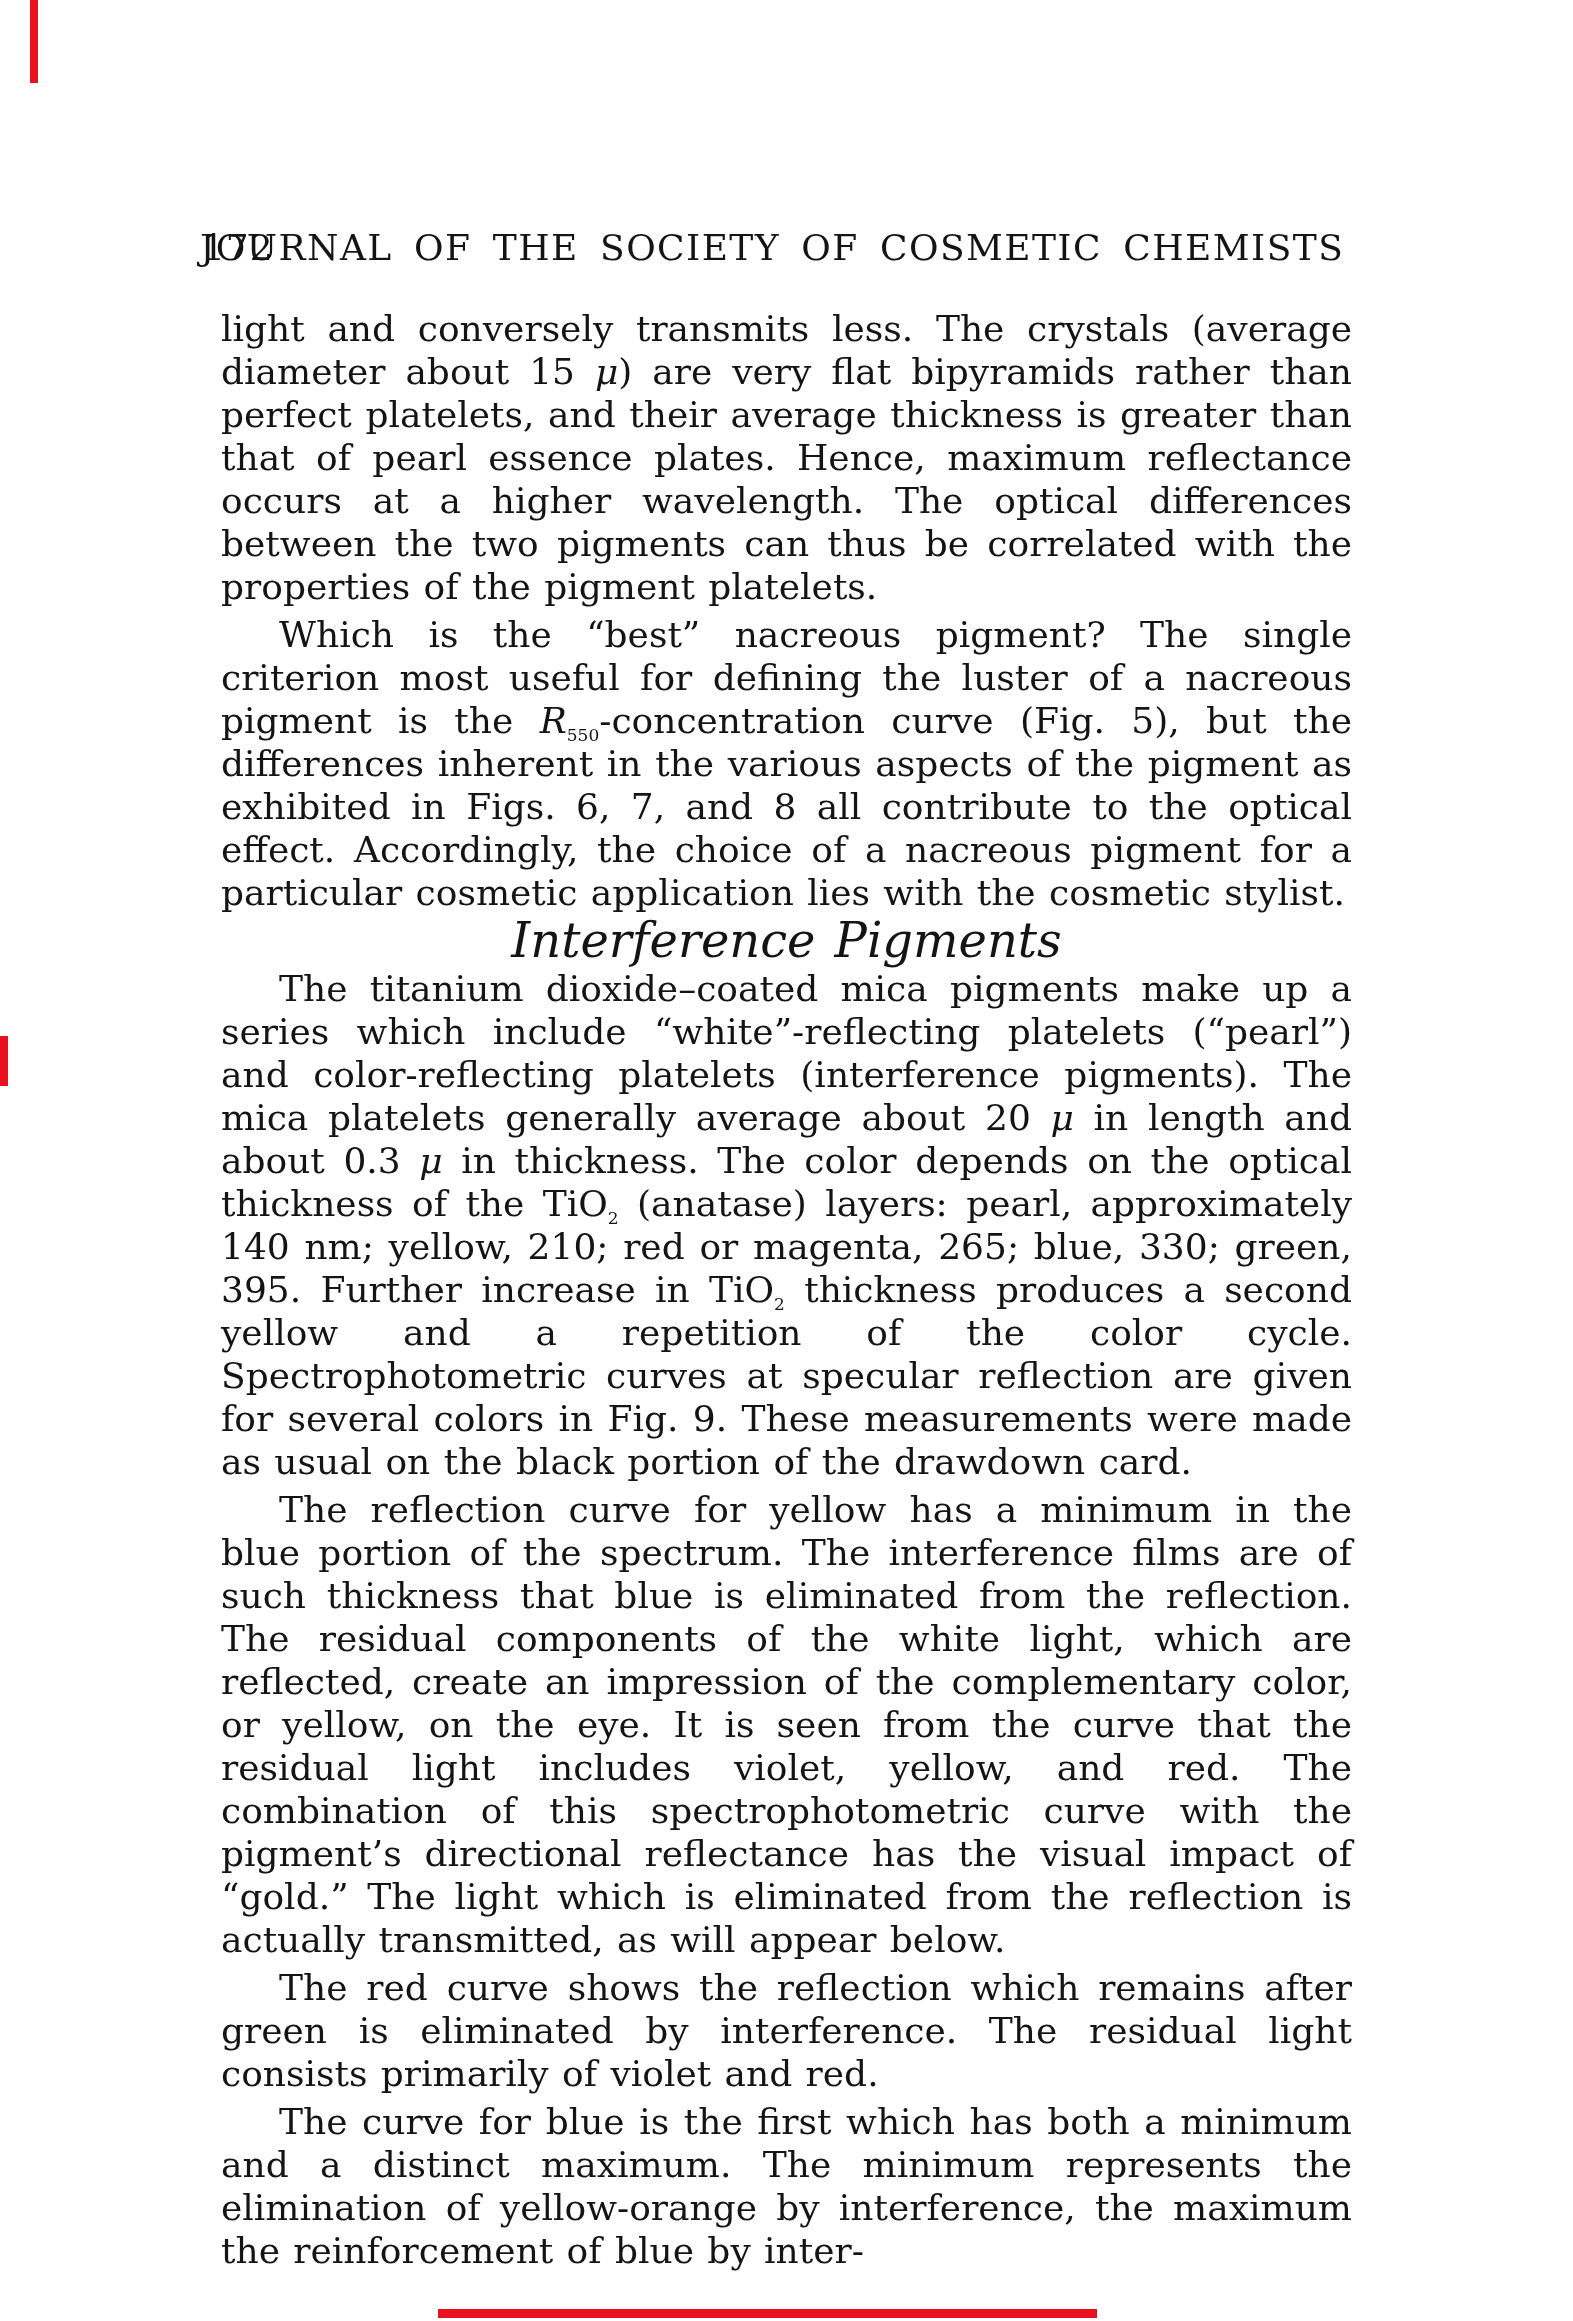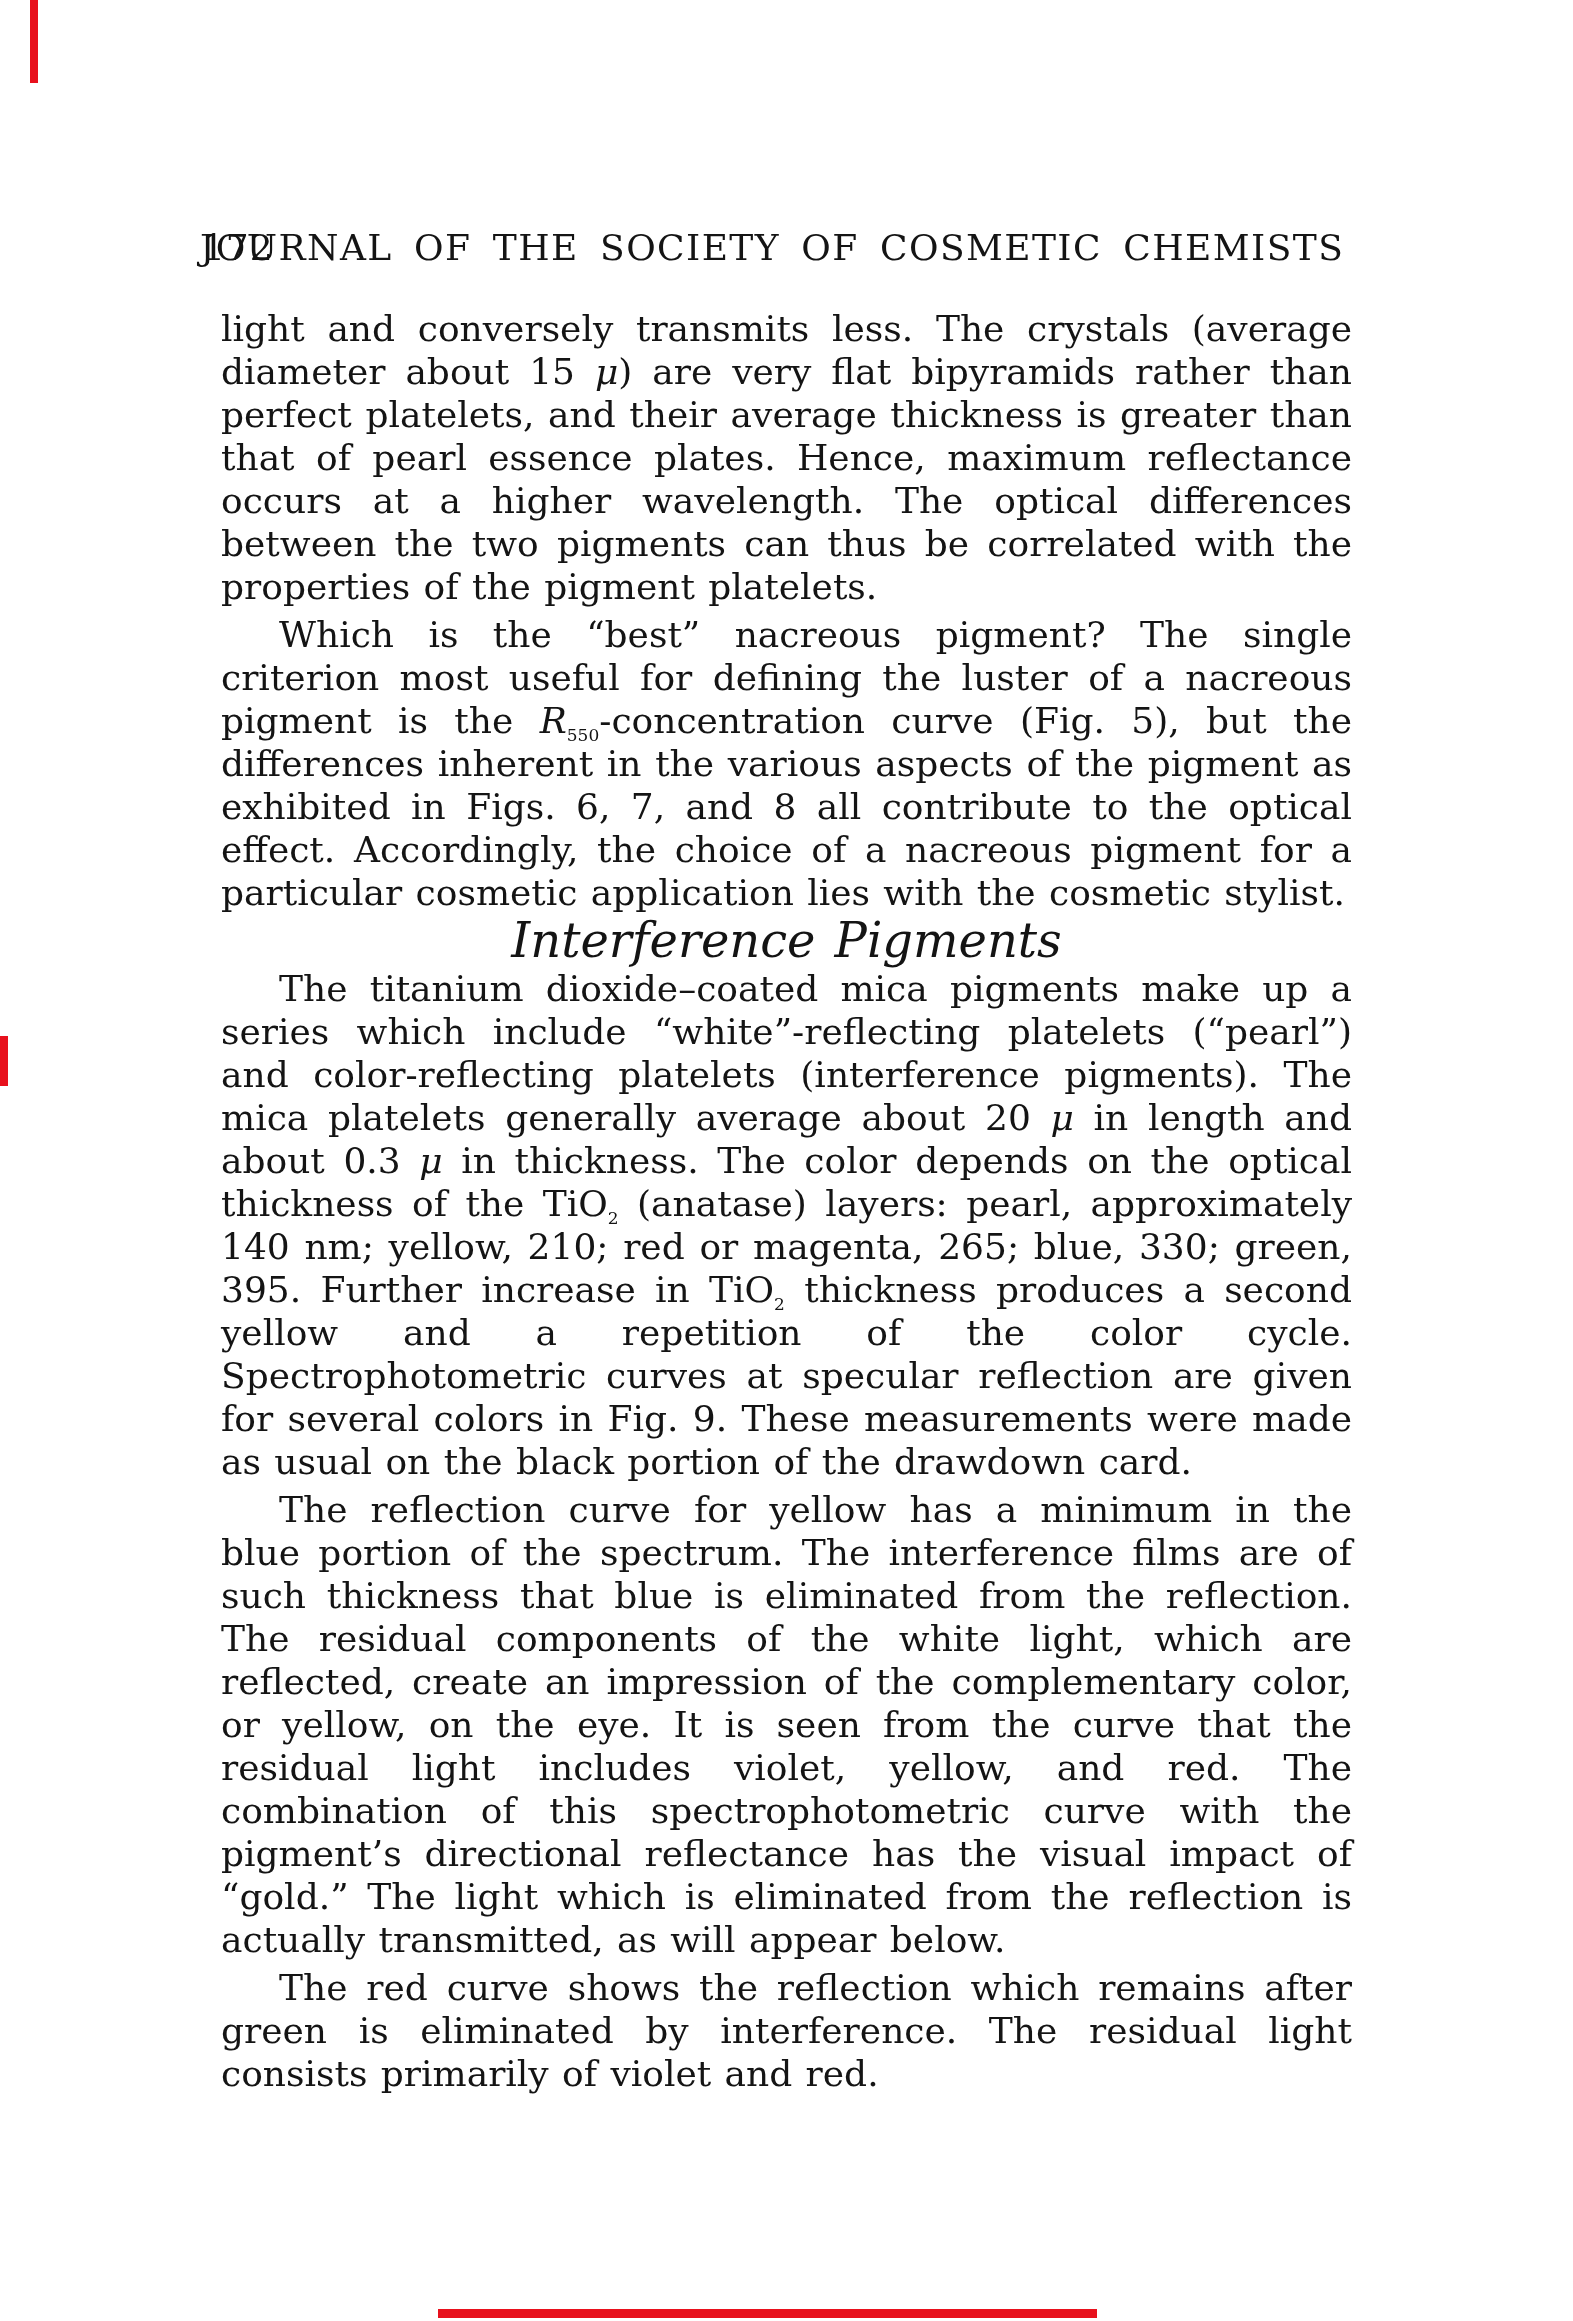--- a/index.html
+++ b/index.html
@@ -110,16 +110,17 @@
     <span class="journal-title">JOURNAL OF THE SOCIETY OF COSMETIC CHEMISTS</span>
   </div>
 
   <div class="article-body">
     <p>light and conversely transmits less.  The crystals (average diameter about 15 <i>μ</i>) are very flat bipyramids rather than perfect platelets, and their average thickness is greater than that of pearl essence plates.  Hence, maximum reflectance occurs at a higher wavelength.  The optical differences between the two pigments can thus be correlated with the properties of the pigment platelets.</p>
     <p class="indent">Which is the “best” nacreous pigment?  The single criterion most useful for defining the luster of a nacreous pigment is the <i>R</i><sub>550</sub>-concentration curve (Fig. 5), but the differences inherent in the various aspects of the pigment as exhibited in Figs. 6, 7, and 8 all contribute to the optical effect.  Accordingly, the choice of a nacreous pigment for a particular cosmetic application lies with the cosmetic stylist.</p>
     <p class="section-heading">Interference Pigments</p>
     <p class="indent">The titanium dioxide–coated mica pigments make up a series which include “white”-reflecting platelets (“pearl”) and color-reflecting platelets (interference pigments).  The mica platelets generally average about 20 <i>μ</i> in length and about 0.3 <i>μ</i> in thickness.  The color depends on the optical thickness of the TiO<sub>2</sub> (anatase) layers:  pearl, approximately 140 nm; yellow, 210; red or magenta, 265; blue, 330; green, 395.  Further increase in TiO<sub>2</sub> thickness produces a second yellow and a repetition of the color cycle.  Spectrophotometric curves at specular reflection are given for several colors in Fig. 9.  These measurements were made as usual on the black portion of the drawdown card.</p>
     <p class="indent">The reflection curve for yellow has a minimum in the blue portion of the spectrum.  The interference films are of such thickness that blue is eliminated from the reflection.  The residual components of the white light, which are reflected, create an impression of the complementary color, or yellow, on the eye.  It is seen from the curve that the residual light includes violet, yellow, and red.  The combination of this spectrophotometric curve with the pigment’s directional reflectance has the visual impact of “gold.”  The light which is eliminated from the reflection is actually transmitted, as will appear below.</p>
     <p class="indent">The red curve shows the reflection which remains after green is eliminated by interference.  The residual light consists primarily of violet and red.</p>
+    <p class="indent">The curve for blue is the first which has both a minimum and a distinct maximum.  The minimum represents the elimination of yellow-orange by interference, the maximum the reinforcement of blue by inter-</p>
   </div>
 
 </div>
 
 
 </body></html>

